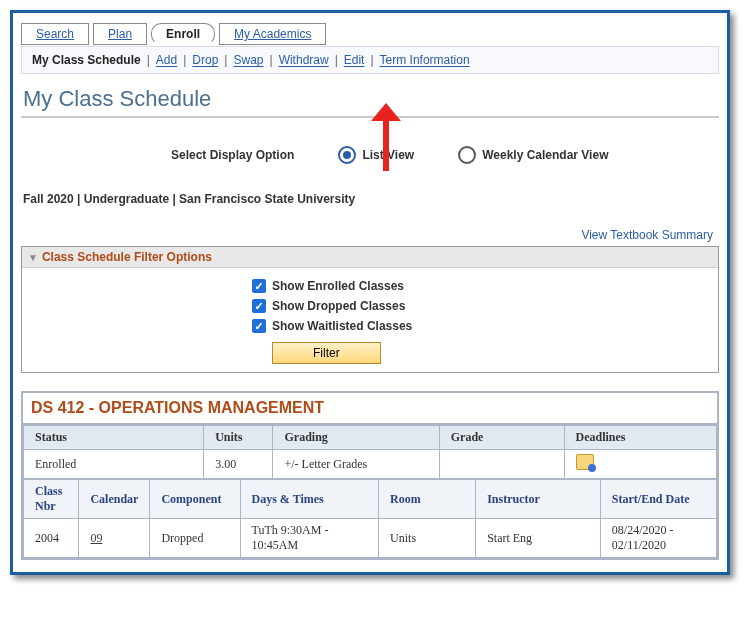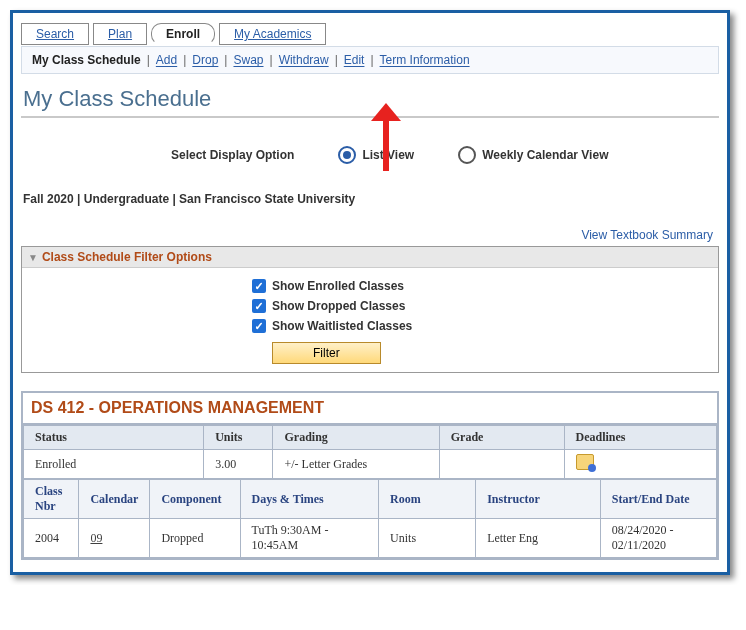--- a/index.html
+++ b/index.html
@@ -364,20 +364,20 @@
         <th class="light" style="width:14%">Room</th>
         <th class="light" style="width:18%">Instructor</th>
         <th class="light">Start/End Date</th>
       </tr>
       <tr>
         <td>2004</td>
         <td><a class="sec-link">09</a></td>
         <td>Dropped</td>
         <td>TuTh 9:30AM - 10:45AM</td>
         <td>Units</td>
-        <td>Letter Eng</td>
+        <td>Start Eng</td>
         <td>08/24/2020 - 02/11/2020</td>
       </tr>
     </tbody>
       </table>
   </div>
 
 </div>
 
 </body></html>

